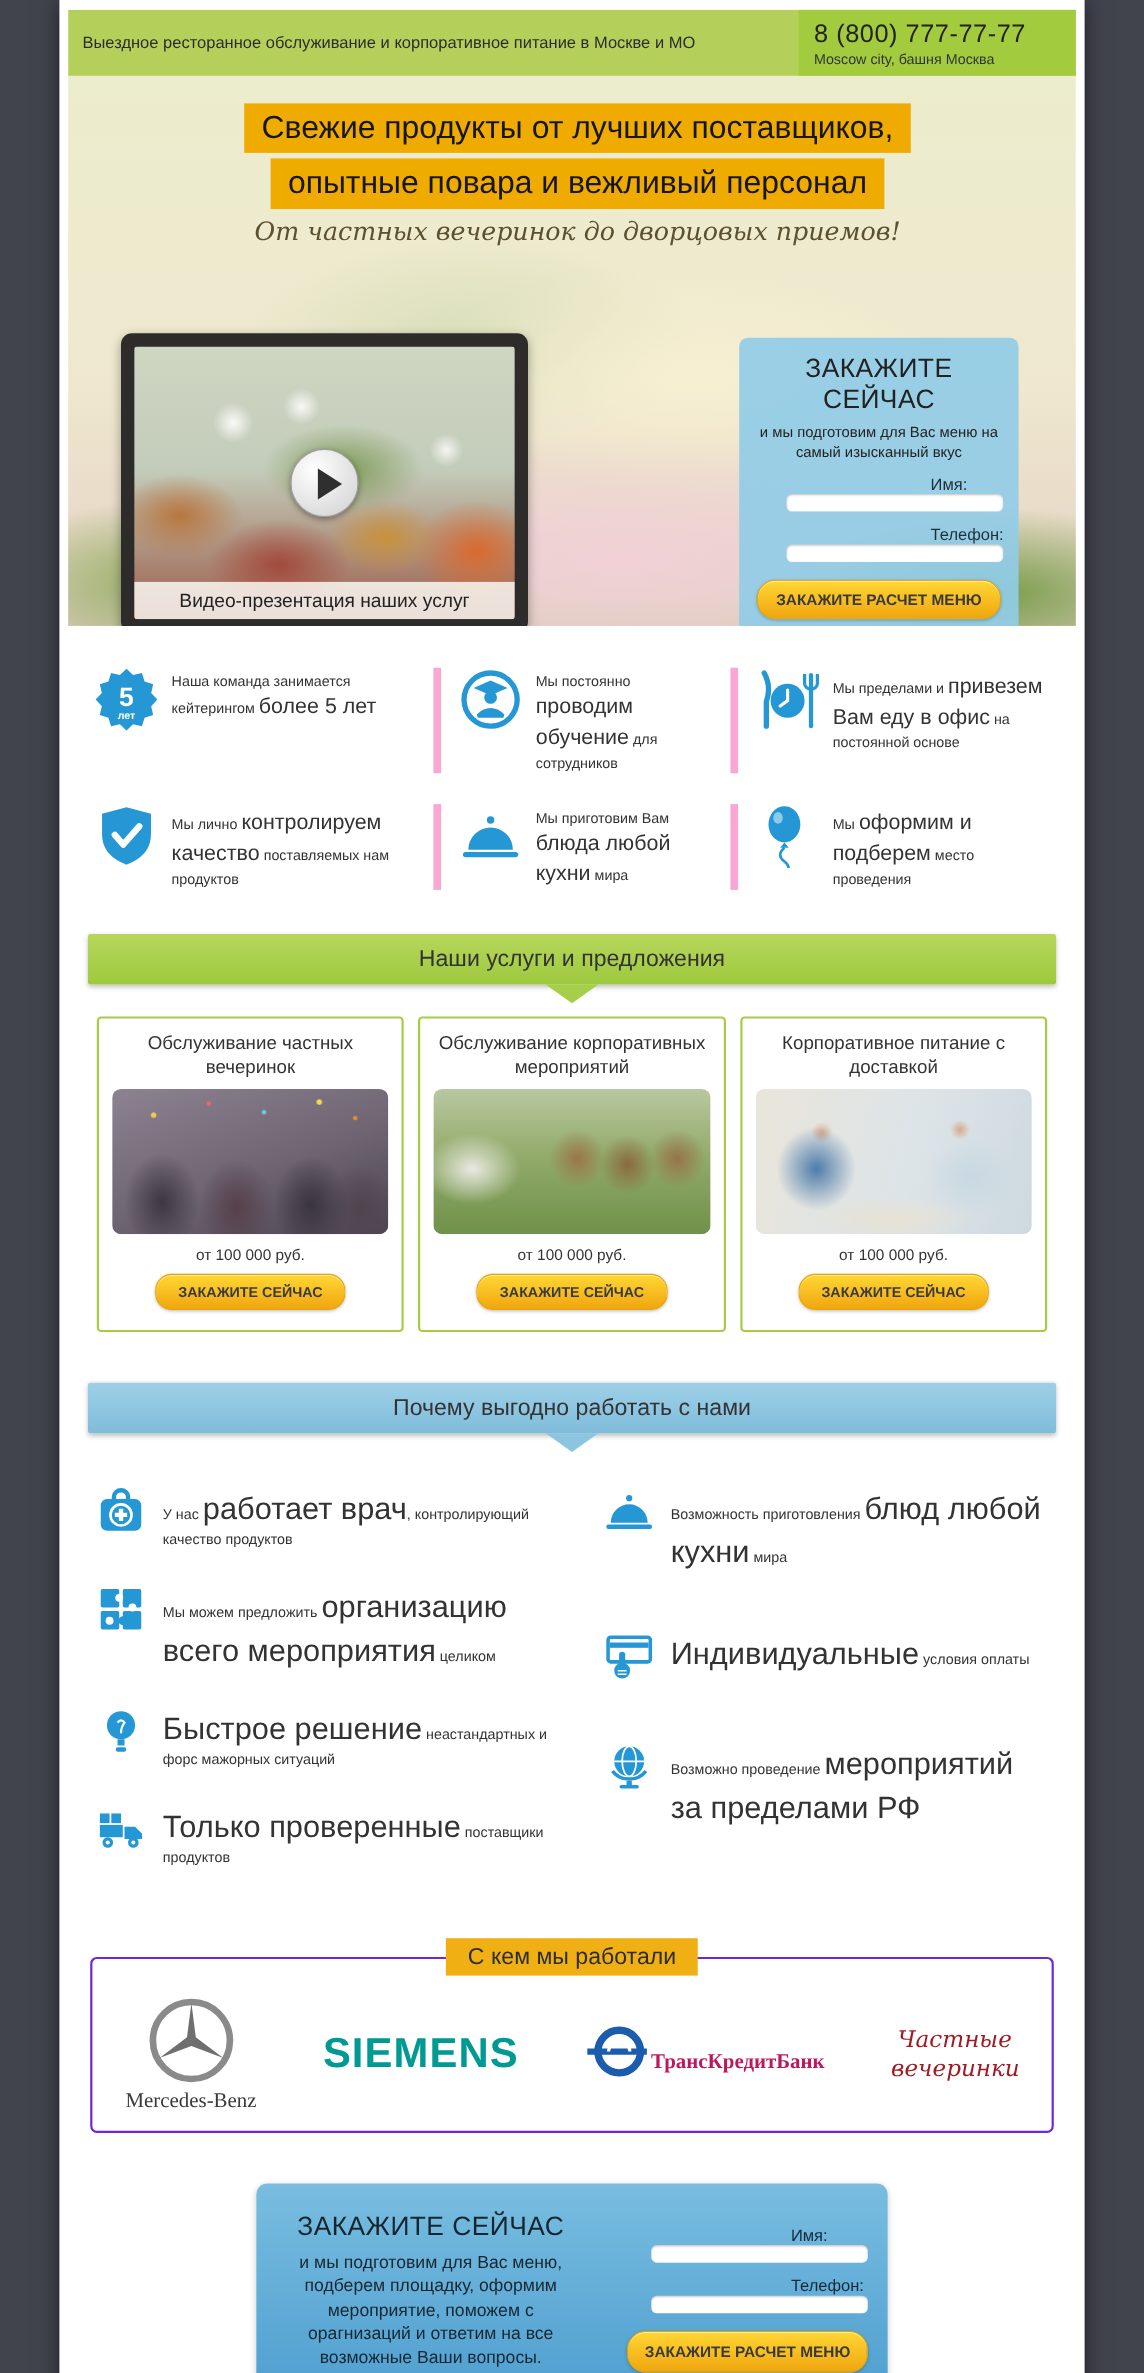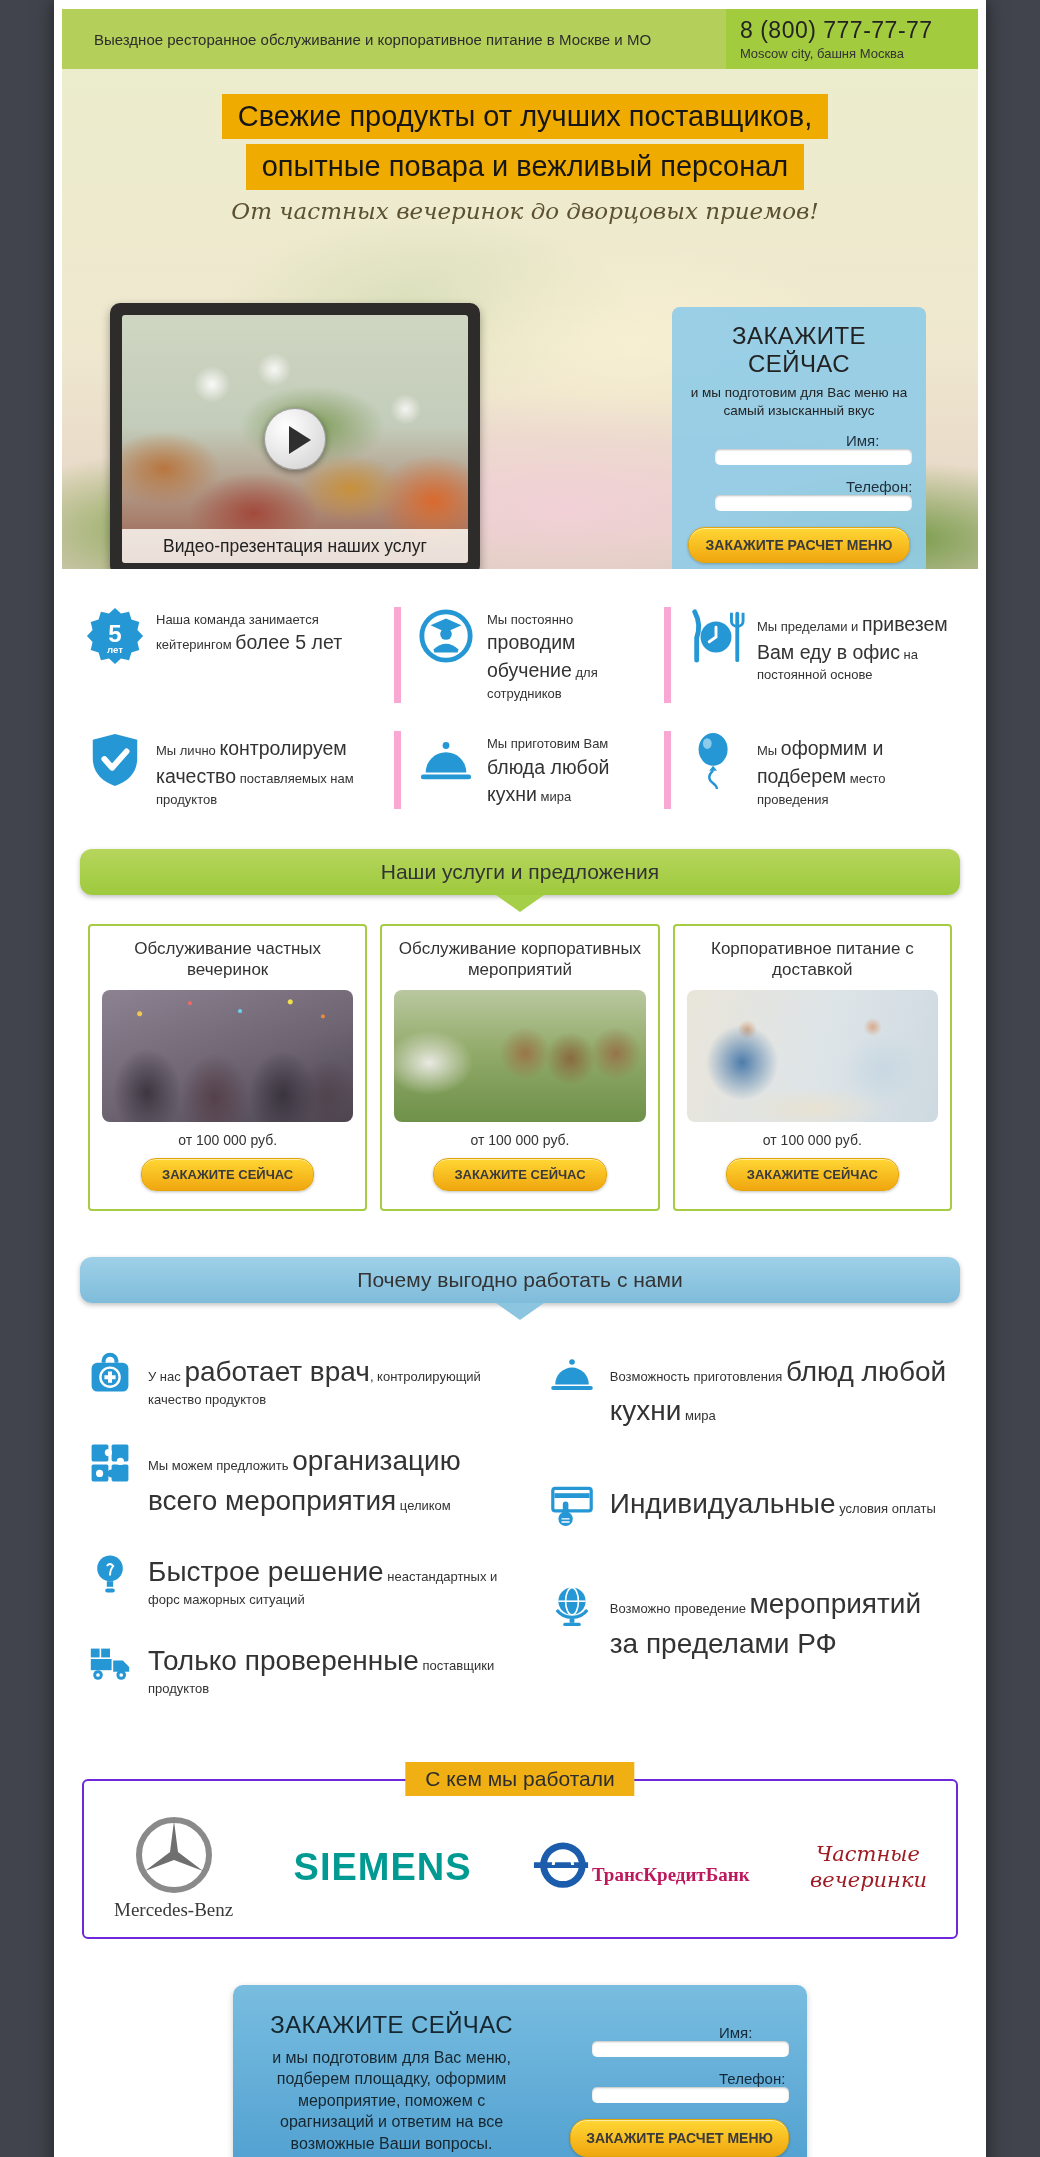--- a/index.html
+++ b/index.html
@@ -3,21 +3,21 @@
 <meta charset="utf-8">
 <style>
   * { box-sizing: border-box; margin: 0; padding: 0; }
   html, body { font-family: "Liberation Sans", sans-serif; }
   body { background:#42444d; }
   .page { width:932px; margin:0 auto; background:#fff; padding:9px 8px 14px;
           box-shadow:0 0 18px rgba(0,0,0,.5); }
 
   
   .header { display:flex; align-items:stretch; background:#b5d05a; height:60px; }
-  .header-tagline { flex:1; display:flex; align-items:center; padding-left:32px;
+  .header-tagline { flex:1; display:flex; align-items:center; padding-left:13px;
                     font-size:15px; color:#2c2c2c;text-align:right; }
   .header-phone-box { background:#a2cb3e; width:252px; display:flex; flex-direction:column;
                       justify-content:center; padding:0 14px; text-align:left; }
   .phone-number { font-size:23px; color:#222; font-weight:normal; letter-spacing:.5px; }
   .phone-address { font-size:13px; color:#333; margin-top:2px; }
 
   
   .hero { position:relative; height:500px; overflow:hidden;
     background:
       radial-gradient(ellipse 30% 22% at 12% 92%, rgba(125,160,70,.85), transparent 70%),
@@ -79,21 +79,21 @@
   .feature { display:flex; gap:12px; padding:0 16px; align-items:flex-start; }
   .features .col2, .features .col3 { border-left:7px solid #f9a8d4; }
   .ficon { flex-shrink:0; width:58px; height:58px; }
   .ficon svg { width:100%; height:100%; }
   .ftext { font-size:13px; color:#333; line-height:1.42; padding-top:4px; }
   .ftext .big { font-size:19.5px; }
 
   
   .banner-wrap { text-align:center; margin:10px 18px 0; }
   .banner { height:46px; line-height:46px; font-size:21px; color:#333;
-        border-radius:12px; box-shadow:0 2px 5px rgba(0,0,0,.25); }
+        border-radius:2px; box-shadow:0 2px 5px rgba(0,0,0,.25); }
   .banner.green { background:linear-gradient(#b6d65c, #9ec93d); }
   .banner.blue  { background:linear-gradient(#9ed0e8, #7fbcda); }
   .banner-arrow { width:0; height:0; margin:0 auto;
         border-left:24px solid transparent; border-right:24px solid transparent; }
   .banner-arrow.green { border-top:17px solid #a5ce49; }
   .banner-arrow.blue  { border-top:17px solid #8cc5e0; }
 
   
   .cards { display:flex; gap:13px; margin:12px 26px 0; }
   .card { flex:1; background:#fff; border:2px solid #a6cc44; border-radius:4px;

